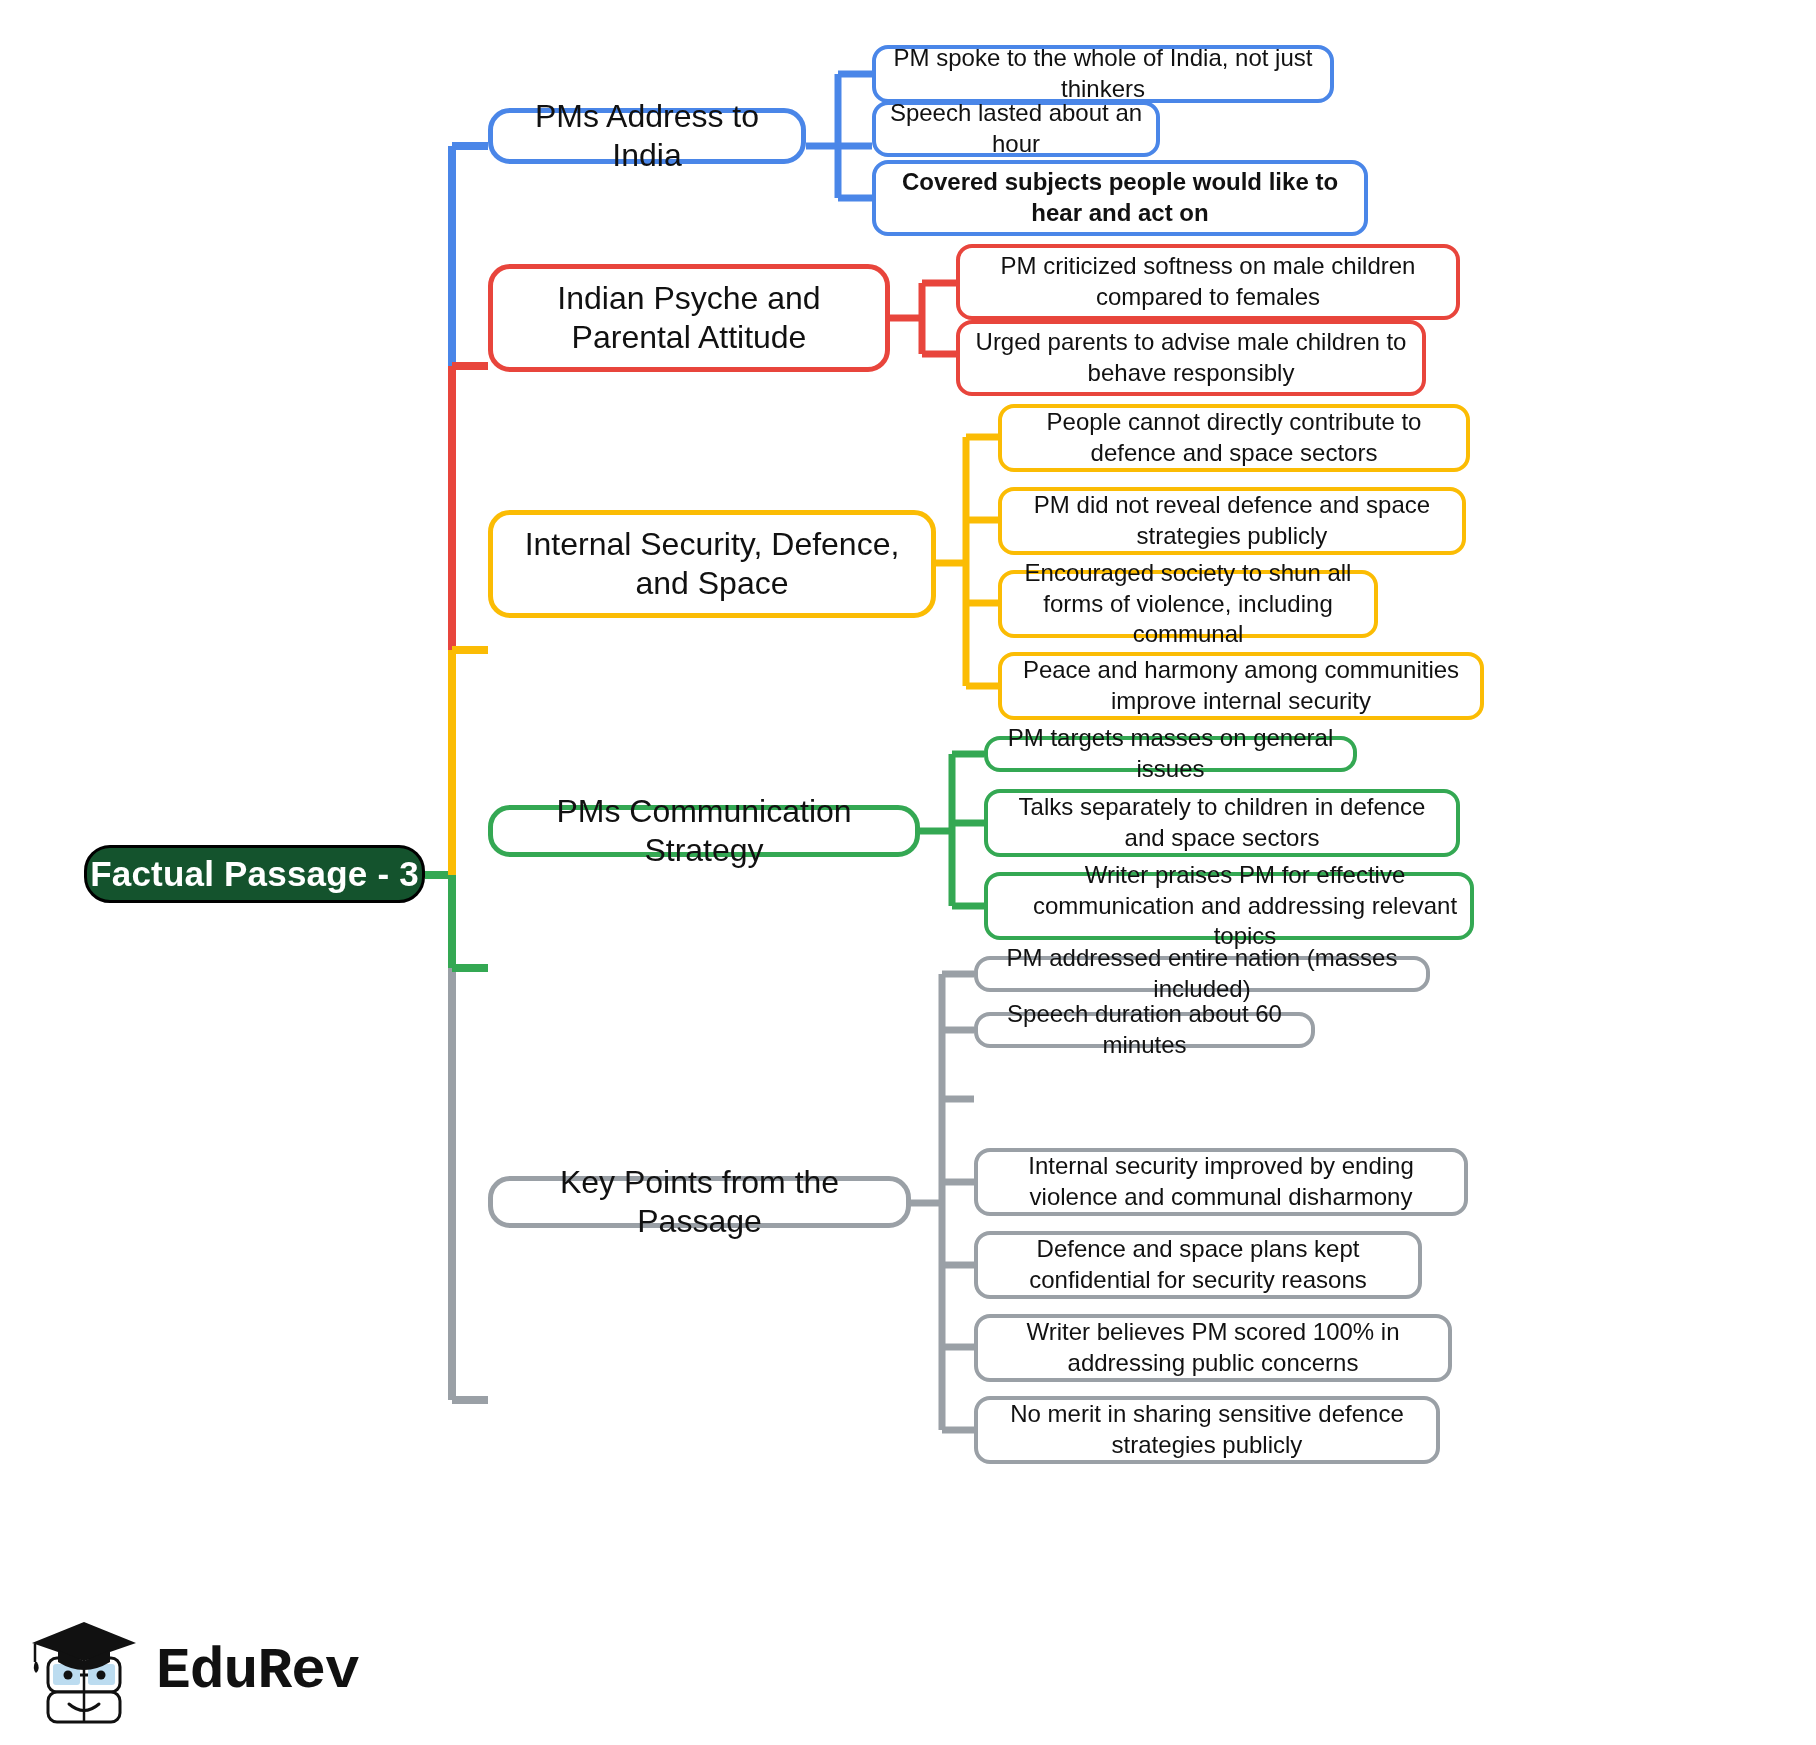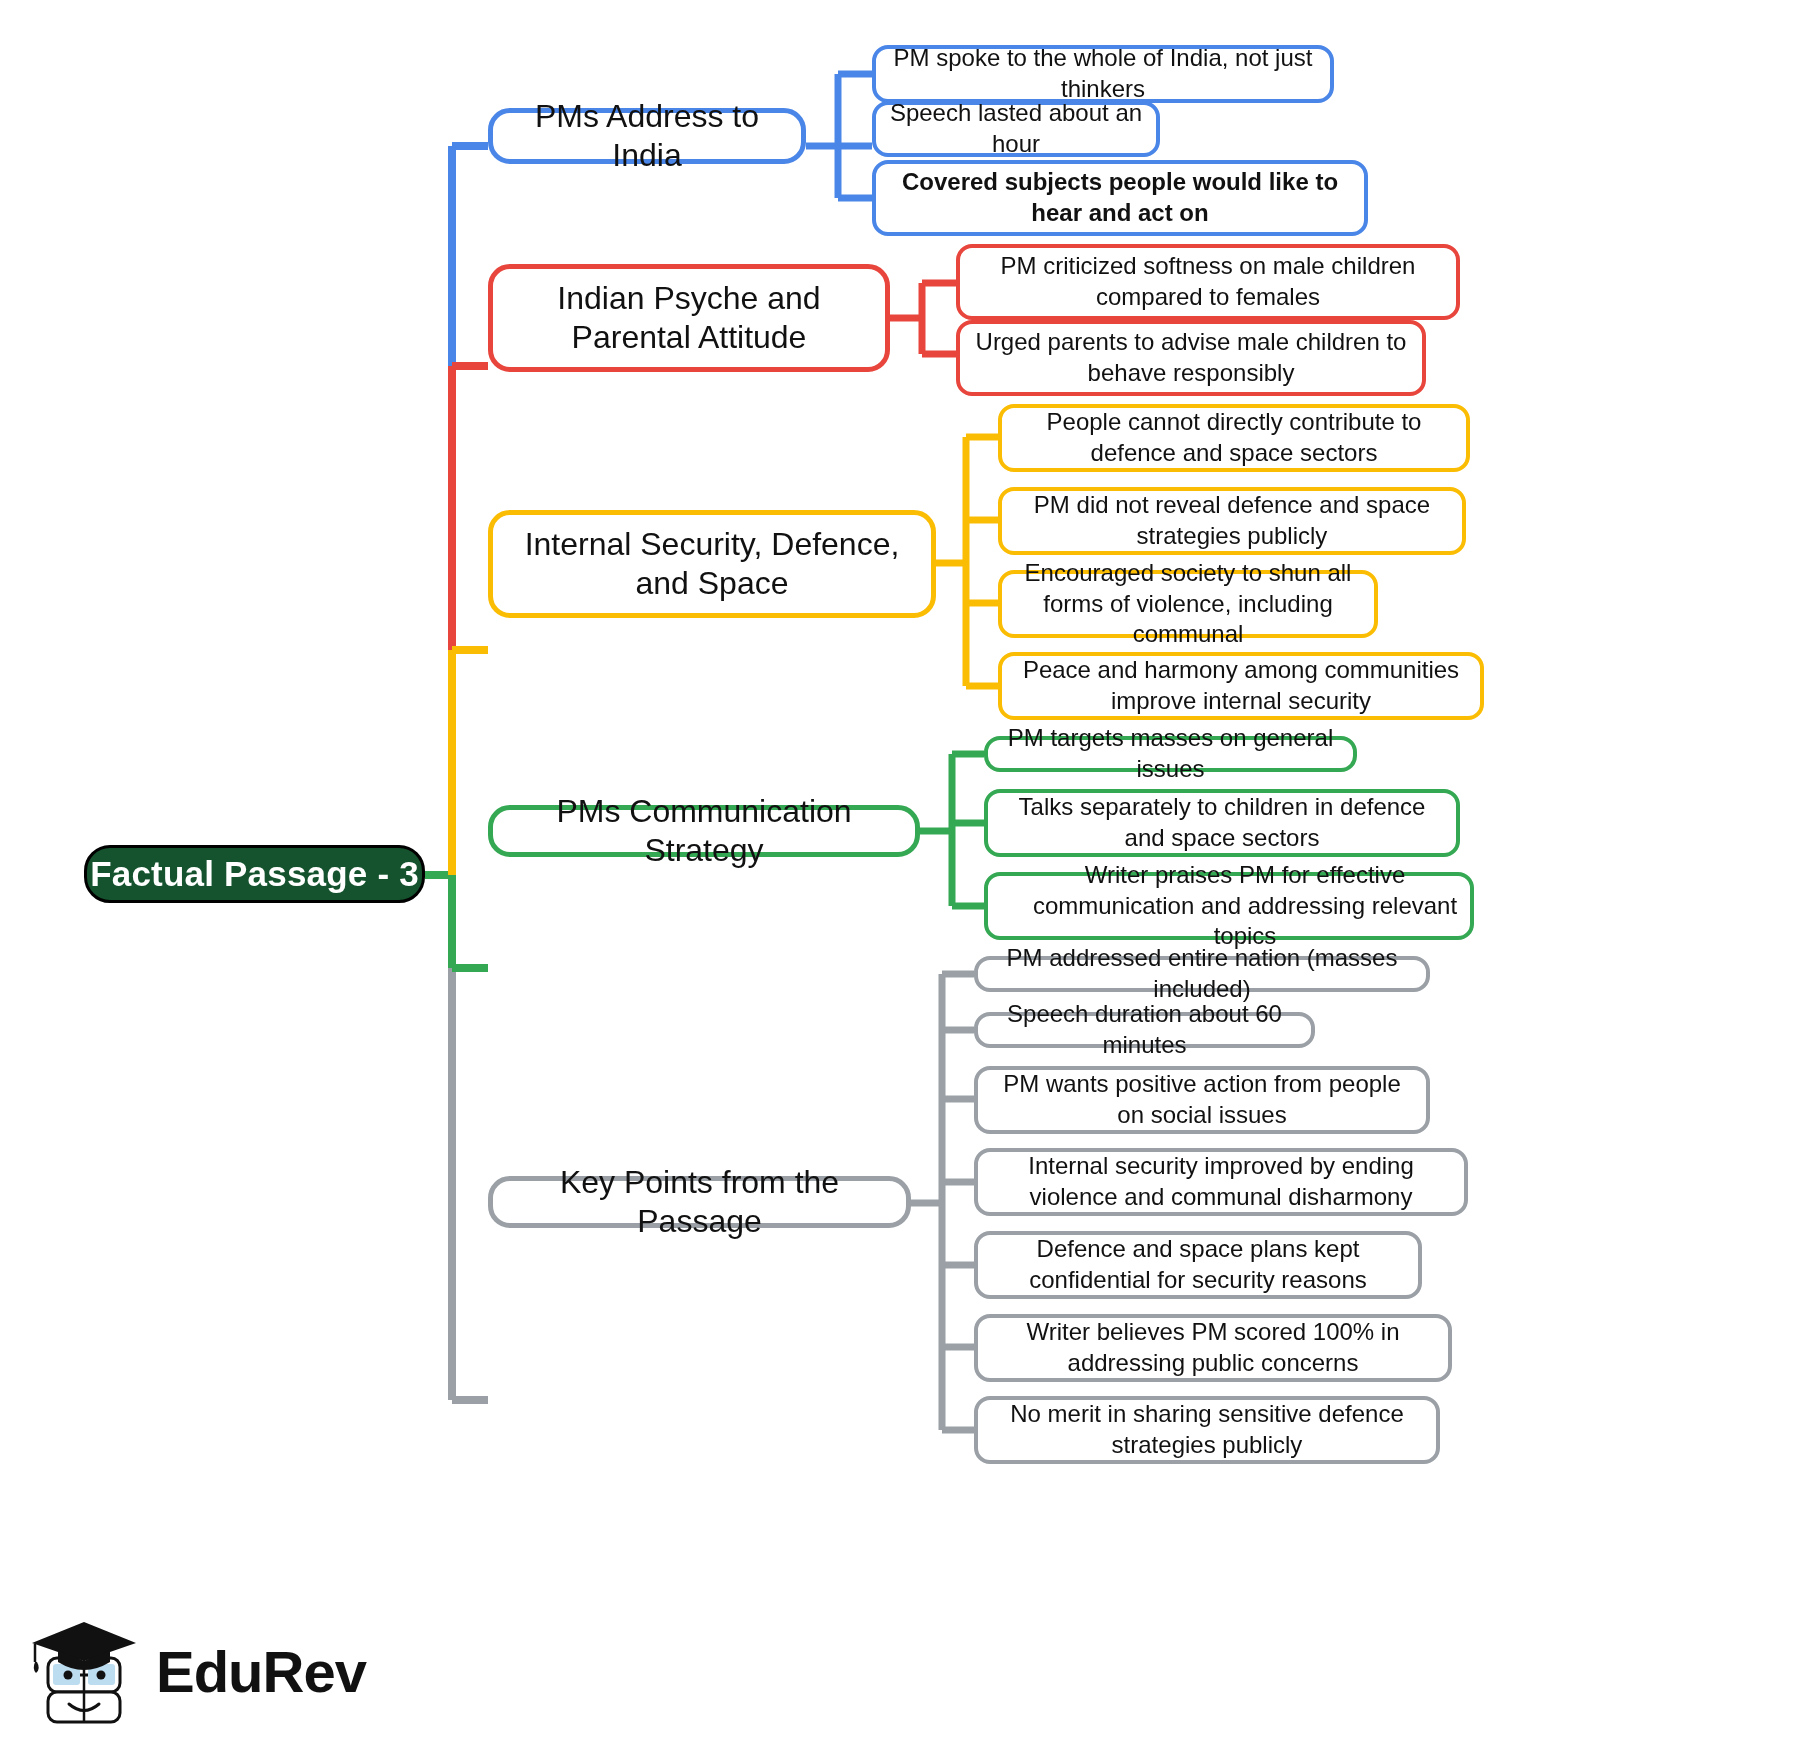--- a/index.html
+++ b/index.html
@@ -32,21 +32,21 @@
 
   .c-blue{border-color:#4a86e8;}
   .c-red{border-color:#e8453c;}
   .c-yellow{border-color:#fbbc04;}
   .c-green{border-color:#34a853;}
   .c-gray{border-color:#9aa0a6;}
 
   
   #logo{position:absolute;left:26px;top:1612px;width:300px;height:120px;display:flex;align-items:center;gap:14px;}
   #logo .mark{width:116px;height:112px;position:relative;flex:0 0 auto;}
-  #logo .wordmark{font-size:58px;font-weight:bold;color:#111111;letter-spacing:-1px;line-height:1;}
+  #logo .wordmark{font-size:58px;font-weight:bold;color:#111111;letter-spacing:-1px;line-height:1;font-family:Liberation Mono, monospace;}
 </style>
 </head>
 <body>
 
 <div id="stage">
 
   <svg id="wires" viewBox="0 0 1816 1745" xmlns="http://www.w3.org/2000/svg">
     <g fill="none" stroke-linecap="butt" stroke-linejoin="miter">
 
       <path d="M425,875 L452,875" stroke="#34a853" stroke-width="8"></path>
@@ -162,23 +162,20 @@
   <div class="node branch c-gray" style="left:488px;top:1176px;width:423px;height:52px;">
     <span>Key Points from the Passage</span>
   </div>
 
   <div class="node leaf c-gray" style="left:974px;top:956px;width:456px;height:36px;">
     <span>PM addressed entire nation (masses included)</span>
   </div>
   <div class="node leaf c-gray" style="left:974px;top:1012px;width:341px;height:36px;">
     <span>Speech duration about 60 minutes</span>
   </div>
-  <div class="node leaf c-gray" style="left:974px;top:1066px;width:456px;height:68px;">
-    <span>PM wants positive action from people on social issues</span>
-  </div>
   <div class="node leaf c-gray" style="left:974px;top:1148px;width:494px;height:68px;">
     <span>Internal security improved by ending violence and communal disharmony</span>
   </div>
   <div class="node leaf c-gray" style="left:974px;top:1231px;width:448px;height:68px;">
     <span>Defence and space plans kept confidential for security reasons</span>
   </div>
   <div class="node leaf c-gray" style="left:974px;top:1314px;width:478px;height:68px;">
     <span>Writer believes PM scored 100% in addressing public concerns</span>
   </div>
   <div class="node leaf c-gray" style="left:974px;top:1396px;width:466px;height:68px;">

